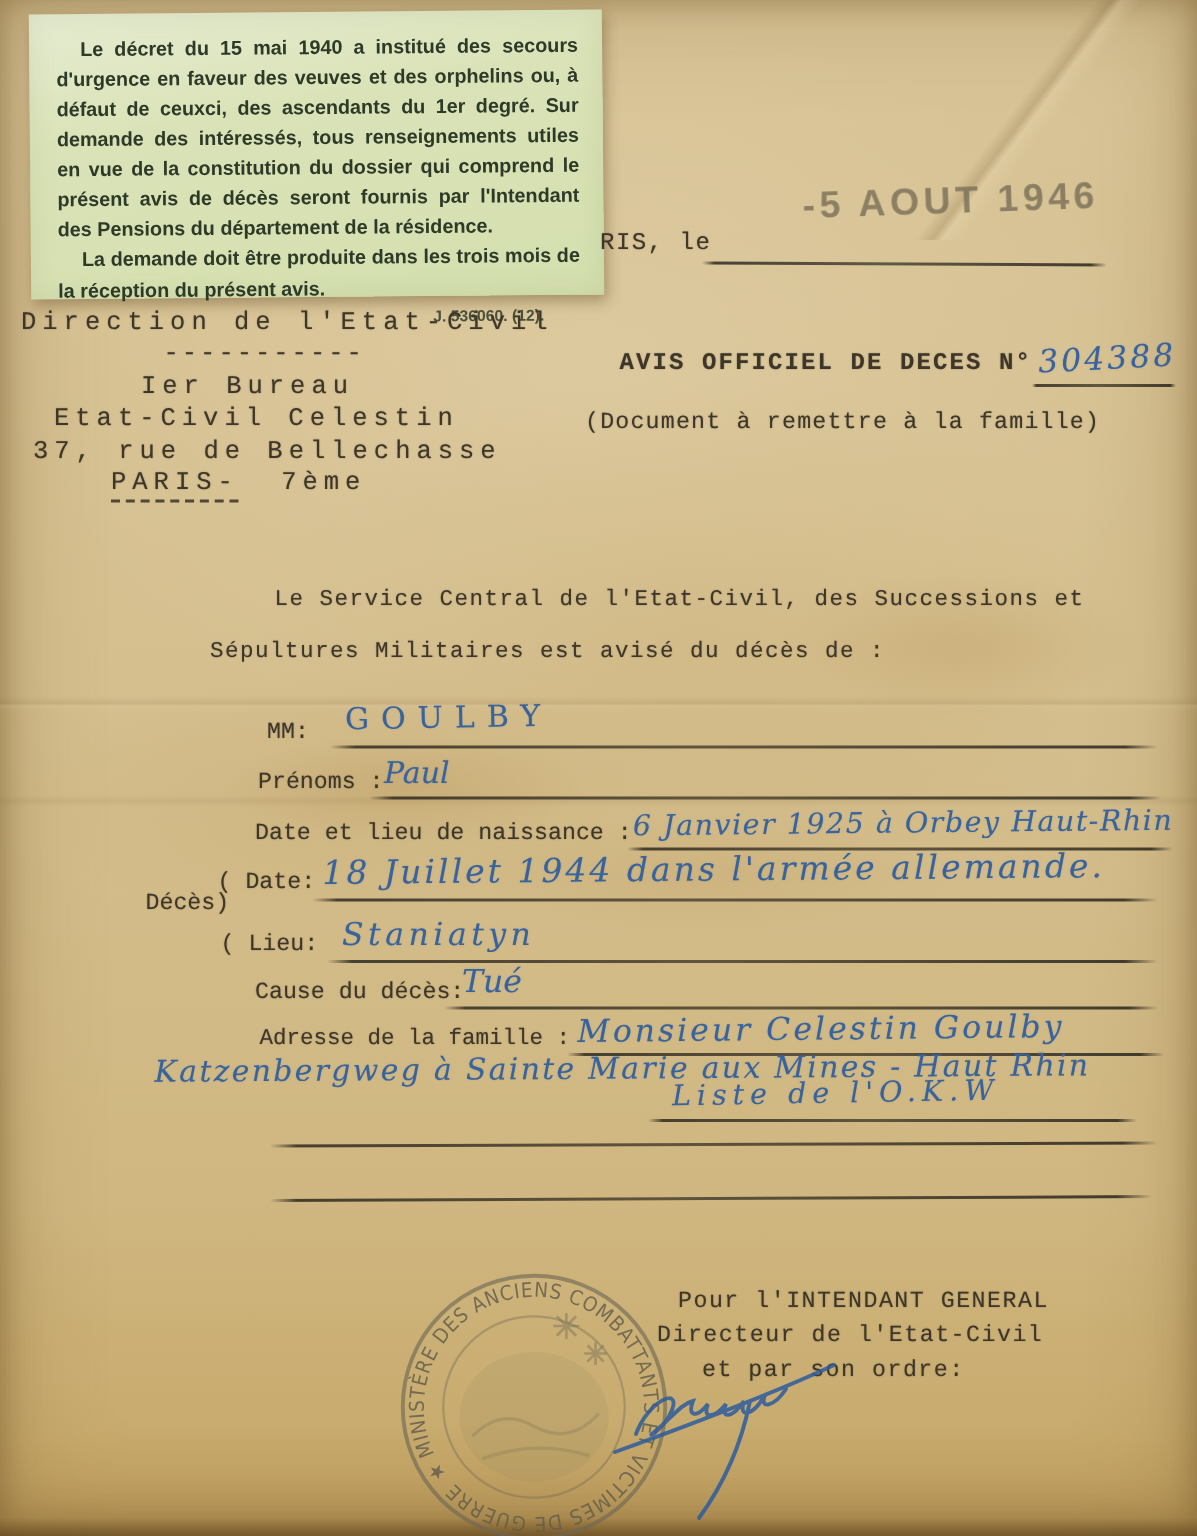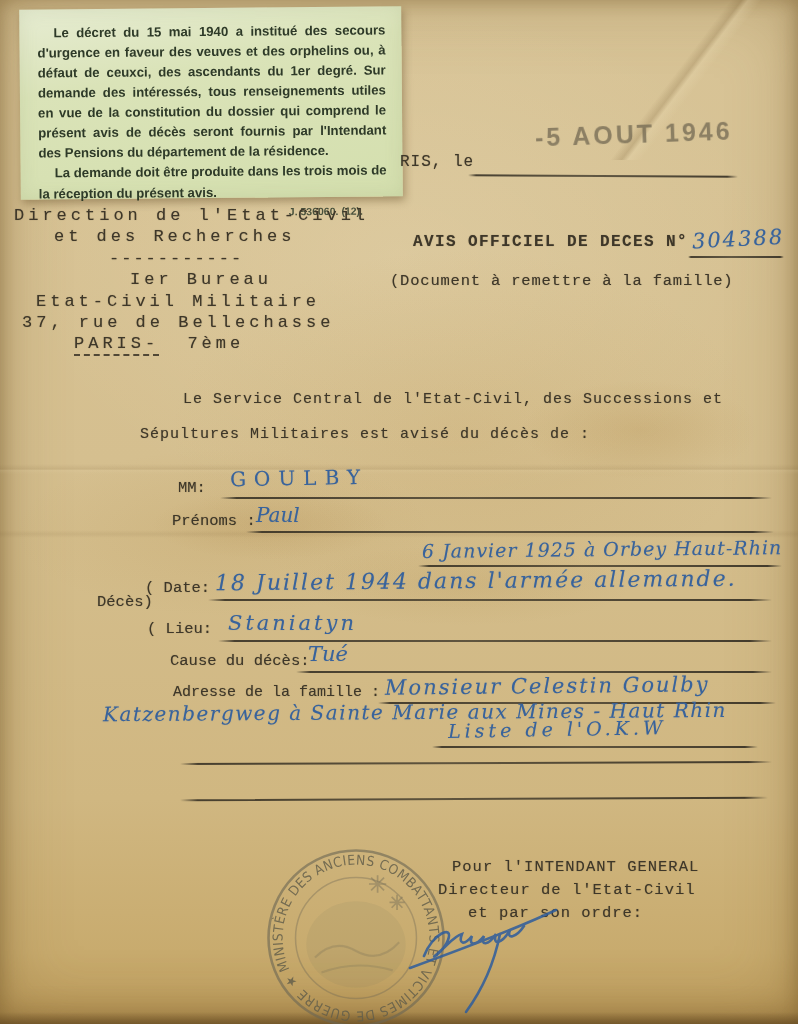--- a/index.html
+++ b/index.html
@@ -77,24 +77,23 @@
     <p>La demande doit être produite dans les trois mois de la réception du présent avis.</p>
     <span class="ref">J. 536060. (12).</span>
   </div>
 
   <div class="datestamp">-5 AOUT 1946</div>
   <div class="type" style="position:absolute;left:400px;top:153px;font-size:16px;letter-spacing:1px;">RIS, le</div>
   <div class="rline" style="left:468px;top:175px;width:270px;transform:rotate(.3deg);"></div>
 
   <div class="sender type">
     <div>Direction de l'Etat-Civil</div>
-    <div style="margin-left:40px;">et des Recherches</div>
     <div style="margin-left:95px;letter-spacing:2px;">-----------</div>
-    <div style="margin-left:116px;">Ier Bureau</div>
-    <div style="margin-left:22px;">Etat-Civil Militaire</div>
+    <div style="margin-left:80px;">Ier Bureau</div>
+    <div style="margin-left:22px;">Etat-Civil Celestin</div>
     <div style="margin-left:8px;">37, rue de Bellechasse</div>
     <div style="margin-left:60px;">
       <span class="paris-underline">PARIS-</span>
       <span style="margin-left:14px;">7ème</span>
     </div>
   </div>
 
   <div class="type" style="position:absolute;left:413px;top:233px;font-size:16px;font-weight:bold;letter-spacing:1.4px;">AVIS OFFICIEL DE DECES N°</div>
   <div class="hand" style="position:absolute;left:692px;top:227px;font-size:21px;letter-spacing:2px;transform:rotate(-3deg);">304388</div>
   <div class="rline" style="left:688px;top:256px;width:96px;"></div>
@@ -104,20 +103,21 @@
   <div class="type" style="position:absolute;left:140px;top:426px;font-size:15px;letter-spacing:1px;">Sépultures Militaires est avisé du décès de :</div>
 
   <div class="type" style="position:absolute;left:178px;top:479px;font-size:15.5px;">MM:</div>
   <div class="hand" style="position:absolute;left:230px;top:466px;font-size:20px;font-style:normal;letter-spacing:8px;transform:rotate(-1deg);">GOULBY</div>
   <div class="rline" style="left:220px;top:497px;width:552px;"></div>
 
   <div class="type" style="position:absolute;left:172px;top:512px;font-size:15.5px;">Prénoms :</div>
   <div class="hand" style="position:absolute;left:256px;top:503px;font-size:20px;">Paul</div>
   <div class="rline" style="left:246px;top:531px;width:528px;"></div>
 
+  <div class="type" style="position:absolute;left:170px;top:546px;font-size:15.5px;">Date et lieu de naissance :</div>
   <div class="hand" style="position:absolute;left:422px;top:538px;font-size:19px;letter-spacing:1px;transform:rotate(-.6deg);">6 Janvier 1925 à Orbey Haut-Rhin</div>
   <div class="rline" style="left:418px;top:565px;width:364px;"></div>
 
   <div class="type" style="position:absolute;left:97px;top:593px;font-size:15.5px;">Décès)</div>
   <div class="type" style="position:absolute;left:145px;top:579px;font-size:15.5px;">( Date:</div>
   <div class="hand" style="position:absolute;left:215px;top:568px;font-size:22px;letter-spacing:2px;transform:rotate(-.5deg);">18 Juillet 1944 dans l'armée allemande.</div>
   <div class="rline" style="left:208px;top:599px;width:564px;"></div>
   <div class="type" style="position:absolute;left:147px;top:620px;font-size:15.5px;">( Lieu:</div>
   <div class="hand" style="position:absolute;left:228px;top:611px;font-size:21px;letter-spacing:3px;">Staniatyn</div>
   <div class="rline" style="left:218px;top:640px;width:554px;"></div>

